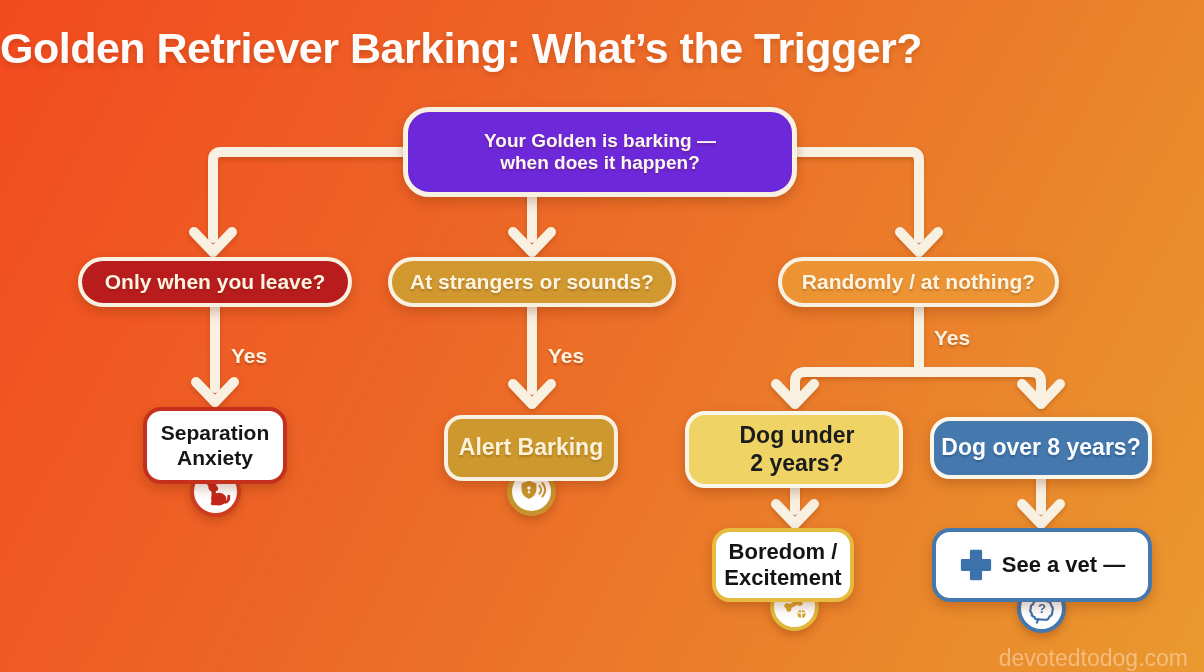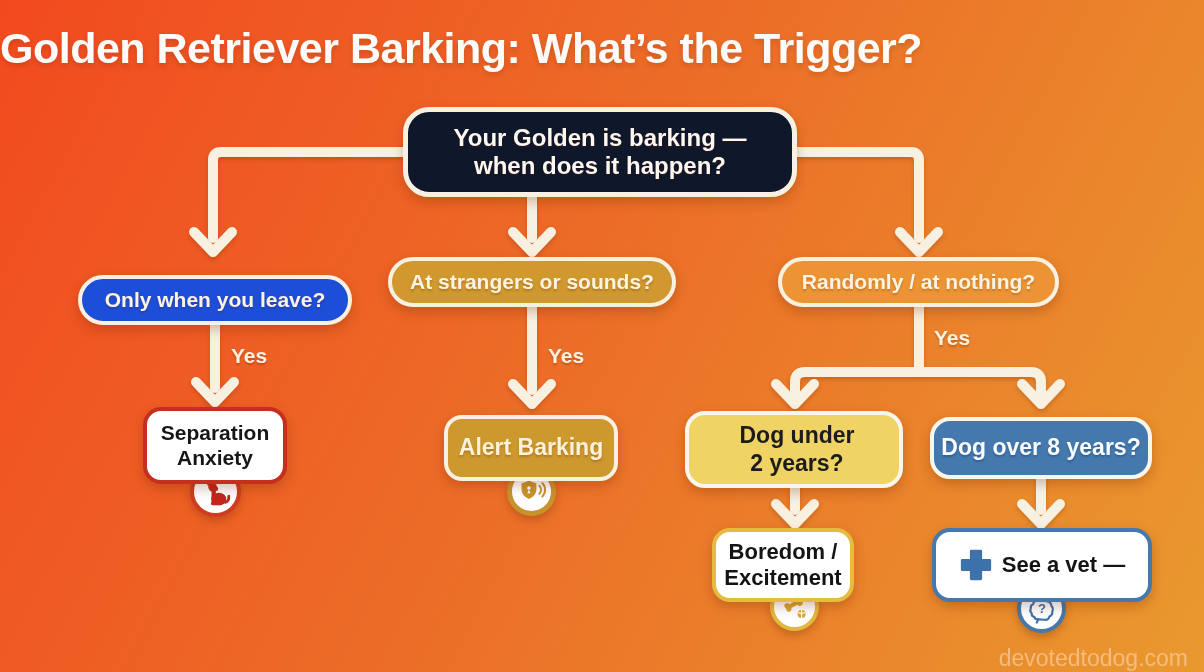--- a/index.html
+++ b/index.html
@@ -20,26 +20,26 @@
     position:absolute;z-index:3;display:flex;flex-direction:column;
     align-items:center;justify-content:center;text-align:center;
     box-sizing:border-box;border-radius:24px;
     box-shadow:0 5px 12px rgba(110,35,0,0.28);
     font-weight:700;line-height:1.18;
   }
   .node .ln{display:block;}
   .cream-border{border:5px solid #f8f1e2;}
   .root{
     left:403px;top:107px;width:394px;height:90px;border-radius:26px;
-    background:#0f172a;color:#fdf8ef;font-size:24px;
+    background:#6d28d9;color:#fdf8ef;font-size:19px;
     text-shadow:0 2px 2px rgba(90,20,0,0.25);
   }
   .q{height:50px;border-radius:25px;border:4px solid #f8f1e2;font-size:21px;
      color:#fcf4e2;text-shadow:0 1.5px 2px rgba(90,30,0,0.25);}
-  .q-leave{left:78px;top:275px;width:274px;background:#1d4ed8;}
+  .q-leave{left:78px;top:257px;width:274px;background:#b91c1c;}
   .q-strangers{left:388px;top:257px;width:288px;background:#d0982f;}
   .q-random{left:778px;top:257px;width:281px;background:#ec9434;}
   .yes{
     position:absolute;z-index:4;font-size:21px;font-weight:700;color:#fbf2e2;
     text-shadow:0 2px 2px rgba(90,30,0,0.3);
   }
   .yes-1{left:231px;top:344px;}
   .yes-2{left:548px;top:344px;}
   .yes-3{left:934px;top:326px;}
   .leaf-sep{

